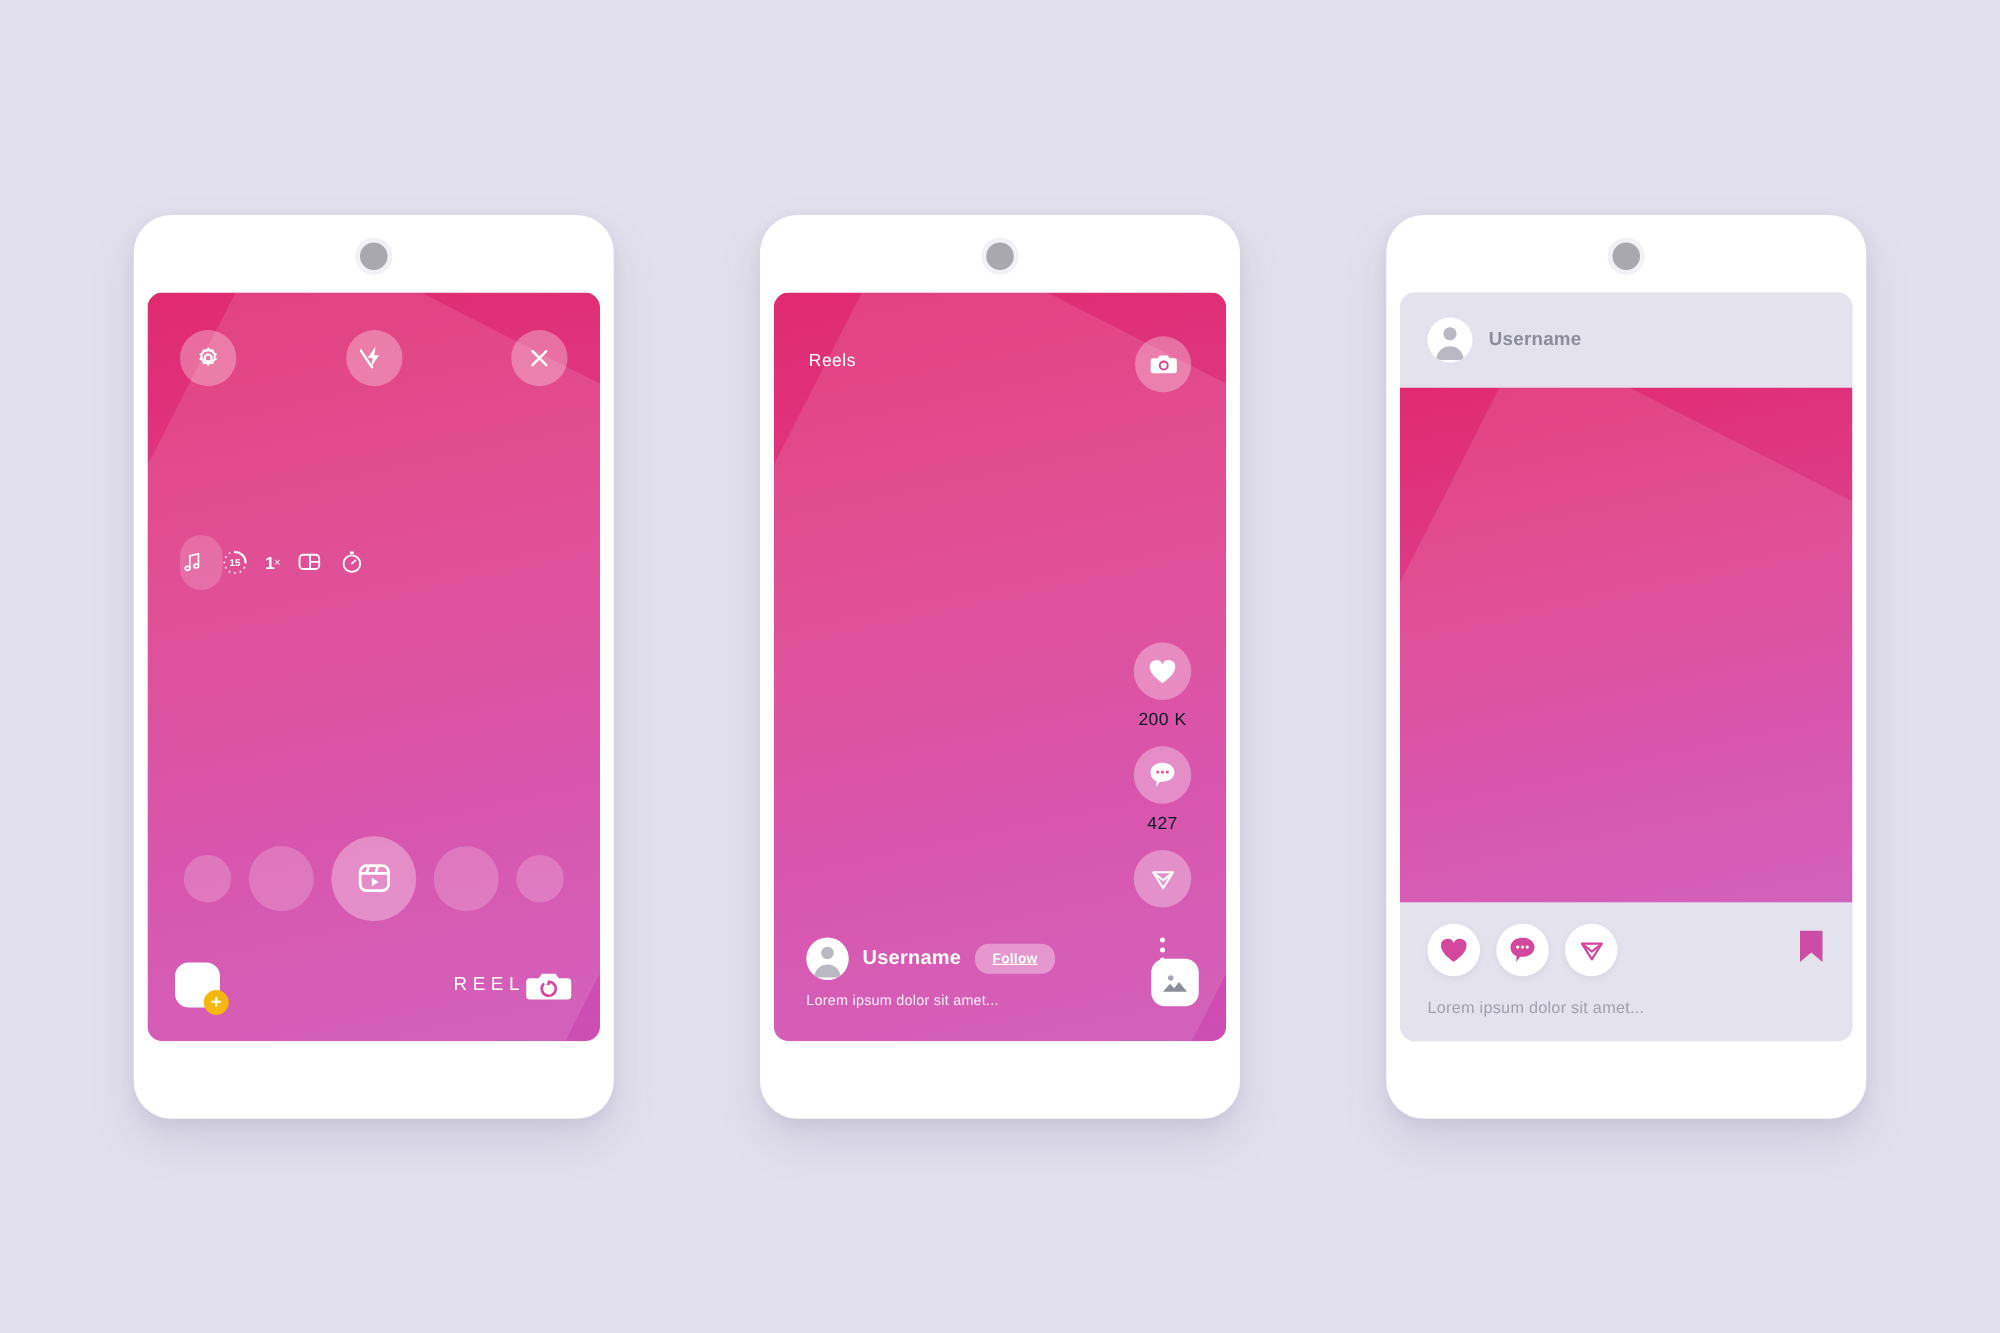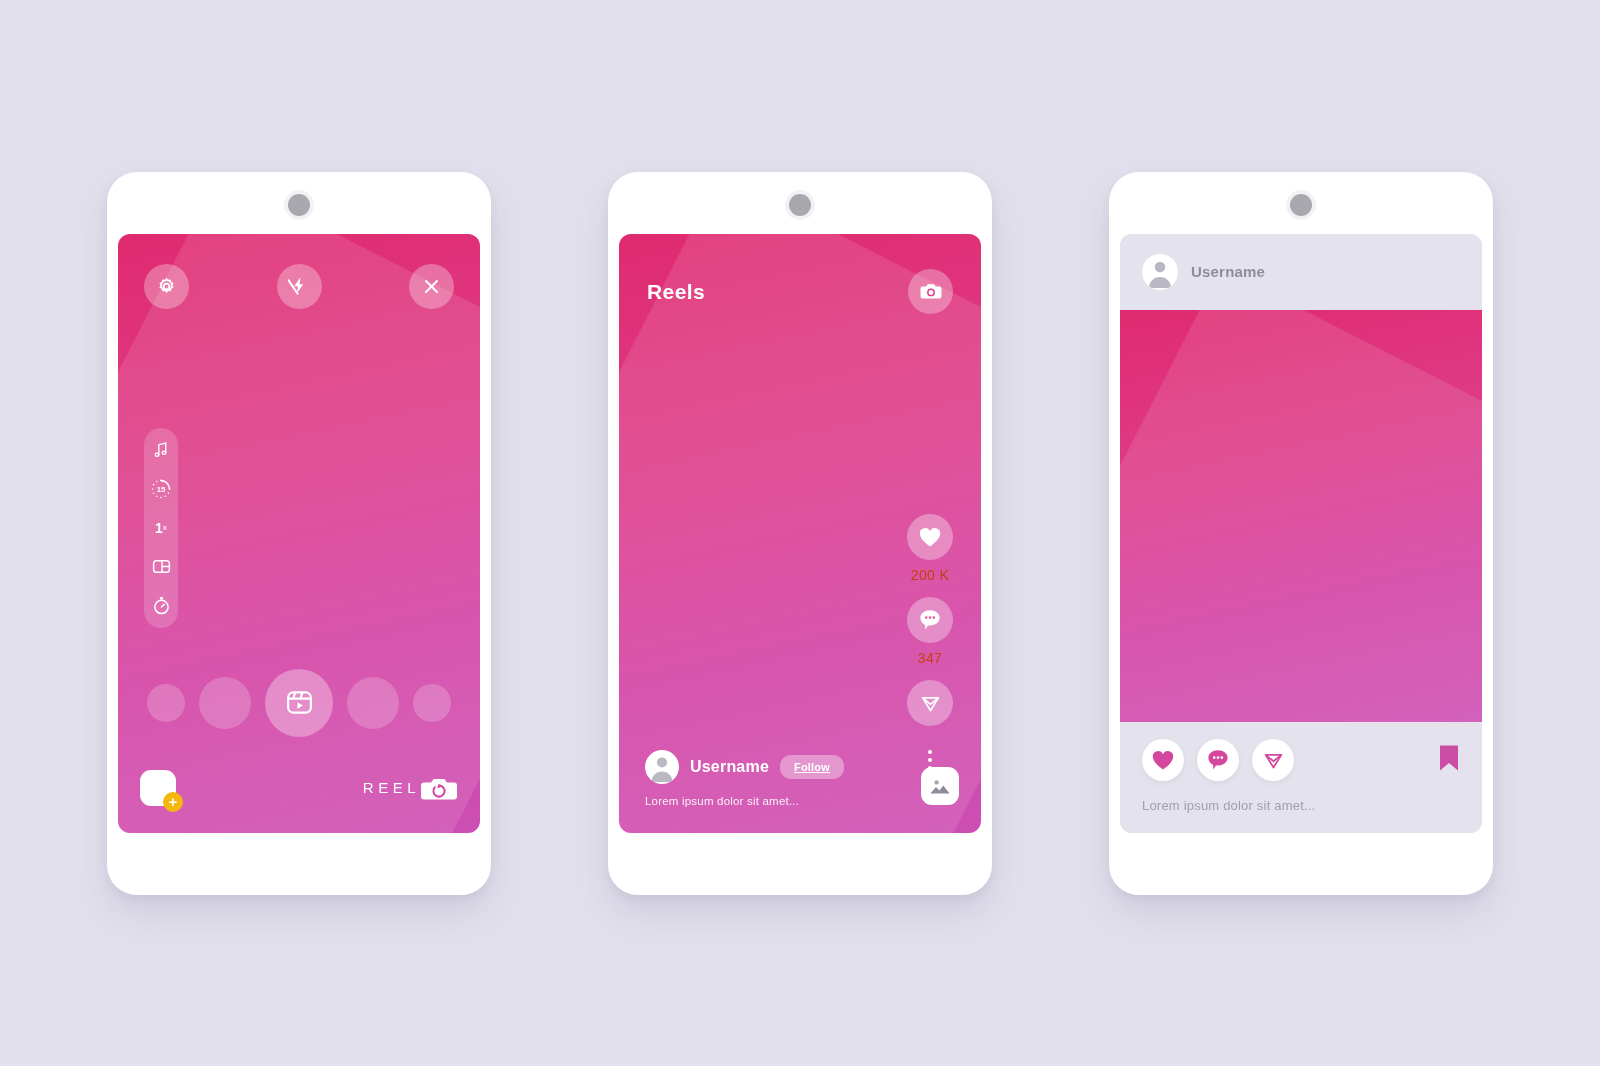--- a/index.html
+++ b/index.html
@@ -99,21 +99,21 @@
 
   .tool-rail {
     position: absolute;
     left: 26px;
     top: 194px;
     width: 34px;
     padding: 9px 0;
     border-radius: 17px;
     background: rgba(255,255,255,0.18);
     display: flex;
-    flex-direction: column;
+    flex-direction: row;
     align-items: center;
     gap: 13px;
   }
   .tool-rail .tool {
     width: 26px;
     height: 26px;
     display: flex;
     align-items: center;
     justify-content: center;
     color: #fff;
@@ -180,43 +180,43 @@
     letter-spacing: 4.5px;
     font-weight: 500;
   }
   .flip-cam { width: 38px; height: 30px; }
 
   
   .reels-title {
     position: absolute;
     left: 28px; top: 46px;
     color: #fff;
-    font-size: 21px;
-    font-weight: 700;
+    font-size: 14px;
+    font-weight: 400;
     letter-spacing: 0.4px;
   }
   .p2-cam { width: 45px; height: 45px; top: 35px; right: 28px; }
 
   .action-rail {
     position: absolute;
     right: 24px;
     top: 280px;
     width: 54px;
     display: flex;
     flex-direction: column;
     align-items: center;
   }
   .act-btn {
     width: 46px; height: 46px;
     border-radius: 50%;
     background: rgba(255,255,255,0.33);
     display: flex; align-items: center; justify-content: center;
   }
   .act-count {
-    color: #c2410c;
+    color: #0f172a;
     font-size: 14px;
     margin: 7px 0 14px;
     letter-spacing: 0.4px;
   }
   .dots-v {
     margin-top: 24px;
     display: flex;
     flex-direction: column;
     gap: 4px;
     align-items: center;
@@ -480,21 +480,21 @@
           <div class="act-btn">
             <svg width="24" height="23" viewBox="0 0 24 23">
               <path d="M12 2.2c5.6 0 9.6 3.3 9.6 7.6s-4 7.6-9.6 7.6H10l-3 4.1.2-4.6C4.3 15.7 2.4 13 2.4 9.8 2.4 5.5 6.4 2.2 12 2.2z" fill="#fff"></path>
               <g fill="#e6599d">
                 <circle cx="8.2" cy="9.6" r="1.3"></circle>
                 <circle cx="12" cy="9.6" r="1.3"></circle>
                 <circle cx="15.8" cy="9.6" r="1.3"></circle>
               </g>
             </svg>
           </div>
-          <div class="act-count">347</div>
+          <div class="act-count">427</div>
 
           <div class="act-btn">
             <svg width="23" height="22" viewBox="0 0 24 24" fill="none" stroke="#fff" stroke-width="1.8" stroke-linejoin="round">
               <path d="M3.4 6.4h17.2L12 20.2z"></path>
               <path d="M3.4 6.4L12 13.4l8.6-7"></path>
             </svg>
           </div>
 
           <div class="dots-v">
             <i></i>

